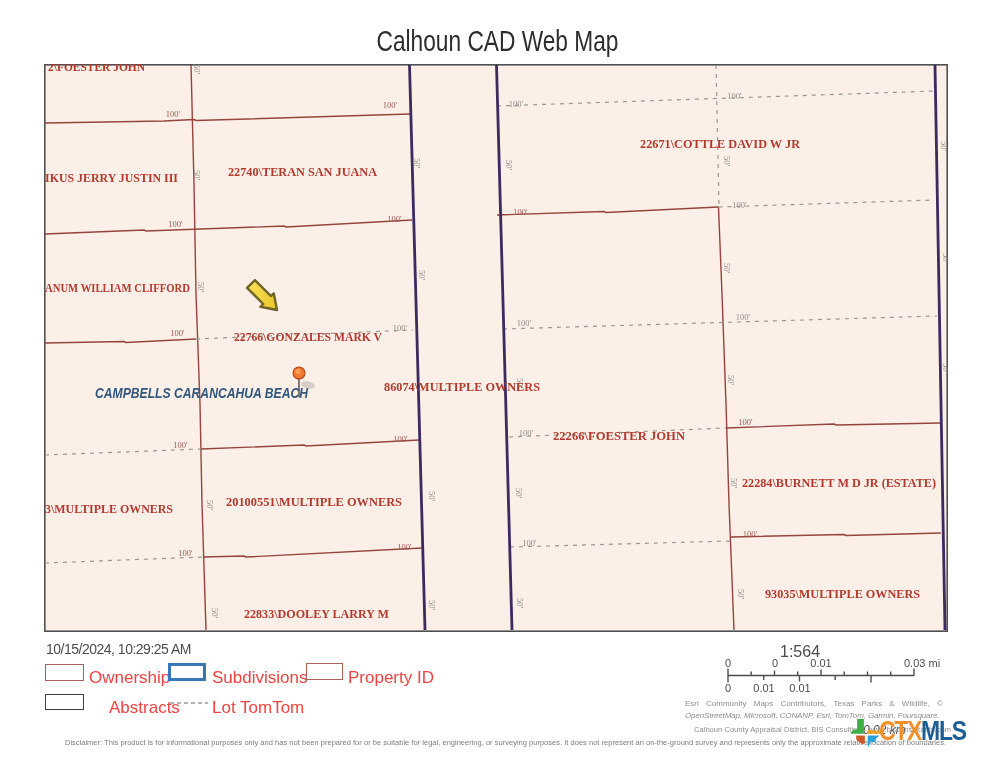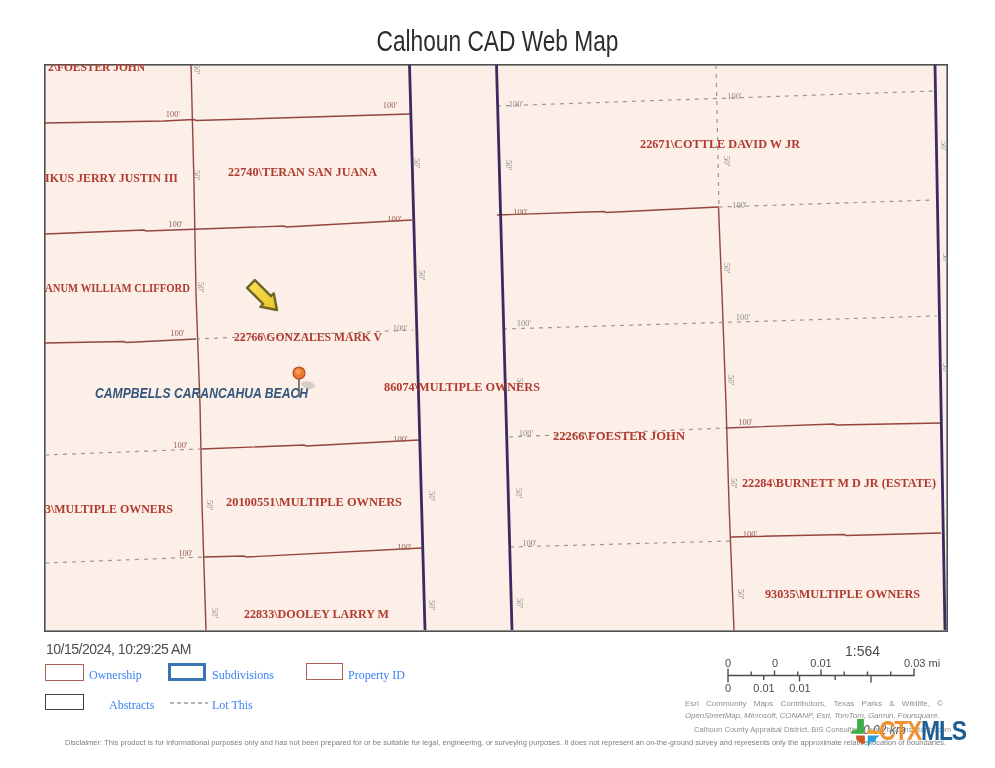--- a/index.html
+++ b/index.html
@@ -1,20 +1,20 @@
 <!DOCTYPE html>
 <html><head>
 <meta charset="utf-8">
 <style>
   html,body{margin:0;padding:0;background:#fff;}
   #page{position:relative;width:995px;height:768px;background:#fff;overflow:hidden;
         font-family:"Liberation Sans",sans-serif;}
   .abs{position:absolute;}
   #title{left:0;top:25px;width:995px;text-align:center;font-size:29px;color:#2d2d2d;transform:scaleX(0.783);}
-  .lg{font-size:12px;color:#3b82f6;font-family:Liberation Serif, serif;}
+  .lg{font-size:17px;color:#ef4444;}
   .box{box-sizing:border-box;background:#fff;}
   .smallgray{color:#4c4c4c;}
 </style>
 </head>
 <body>
 <div id="page">
   <div class="abs" id="title">Calhoun CAD Web Map</div>
 
   <svg class="abs" style="left:44px;top:64px;" width="904" height="568" viewBox="0 0 904 568">
     <rect x="0.8" y="0.8" width="902.4" height="566.4" fill="#fbefe8" stroke="#4f4f4f" stroke-width="1.6"></rect>
@@ -141,23 +141,23 @@
   <div class="abs lg" style="left:89px;top:668px;">Ownership</div>
   <div class="abs box" style="left:168px;top:663px;width:38px;height:18px;border:3.4px solid #3b76b4;"></div>
   <div class="abs lg" style="left:212px;top:668px;">Subdivisions</div>
   <div class="abs box" style="left:306px;top:663px;width:37px;height:17px;border:1.7px solid #aa6159;"></div>
   <div class="abs lg" style="left:348px;top:668px;text-align:right;">Property ID</div>
   <div class="abs box" style="left:45px;top:694px;width:39px;height:16px;border:1.7px solid #404040;"></div>
   <div class="abs lg" style="left:89px;top:698px;margin-left:20px;">Abstracts</div>
   <svg class="abs" style="left:170px;top:701px;" width="38" height="4" viewBox="0 0 38 4">
     <line x1="0" y1="2" x2="38" y2="2" stroke="#9a9a9a" stroke-width="1.6" stroke-dasharray="4,3"></line>
   </svg>
-  <div class="abs lg" style="left:212px;top:698px;">Lot This</div>
+  <div class="abs lg" style="left:212px;top:698px;">Lot TomTom</div>
 
-  <div class="abs smallgray" style="left:780px;top:643px;width:100px;text-align:right;font-size:14px;">1:564</div>
+  <div class="abs smallgray" style="left:780px;top:643px;width:100px;text-align:left;font-size:16px;">1:564</div>
   <div class="abs smallgray" style="left:728px;top:657px;font-size:11px;transform:translateX(-50%);">0</div>
   <div class="abs smallgray" style="left:775px;top:657px;font-size:11px;transform:translateX(-50%);">0</div>
   <div class="abs smallgray" style="left:821px;top:657px;font-size:11px;transform:translateX(-50%);">0.01</div>
   <div class="abs smallgray" style="left:904px;top:657px;font-size:11px;">0.03 mi</div>
   <svg class="abs" style="left:720px;top:666px;" width="215" height="20" viewBox="0 0 215 20">
     <g stroke="#4c4c4c" stroke-width="1.4">
       <line x1="8" y1="9.5" x2="194" y2="9.5"></line>
       <line x1="8" y1="2.5" x2="8" y2="16.5"></line>
       <line x1="194" y1="2.5" x2="194" y2="10"></line>
       <line x1="31.2" y1="5.5" x2="31.2" y2="10"></line>

